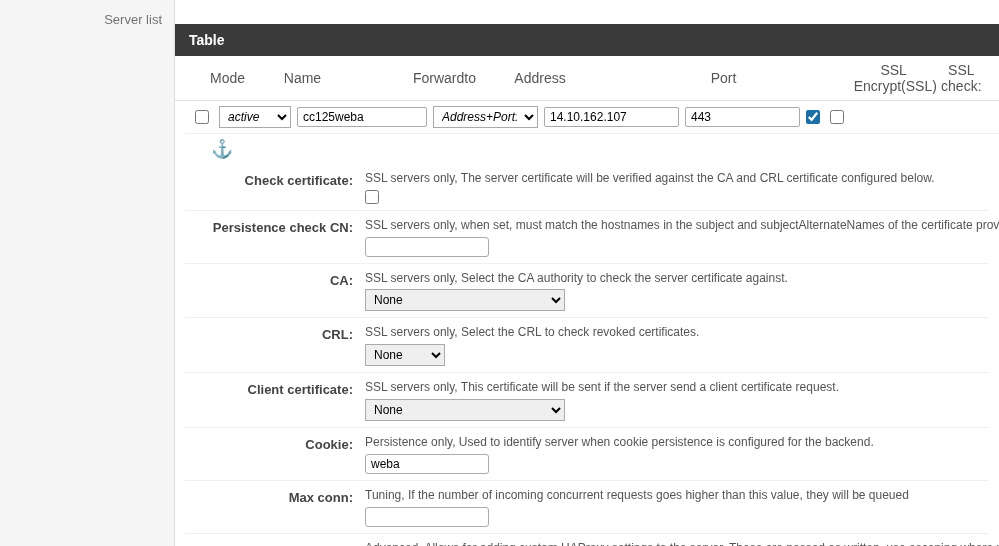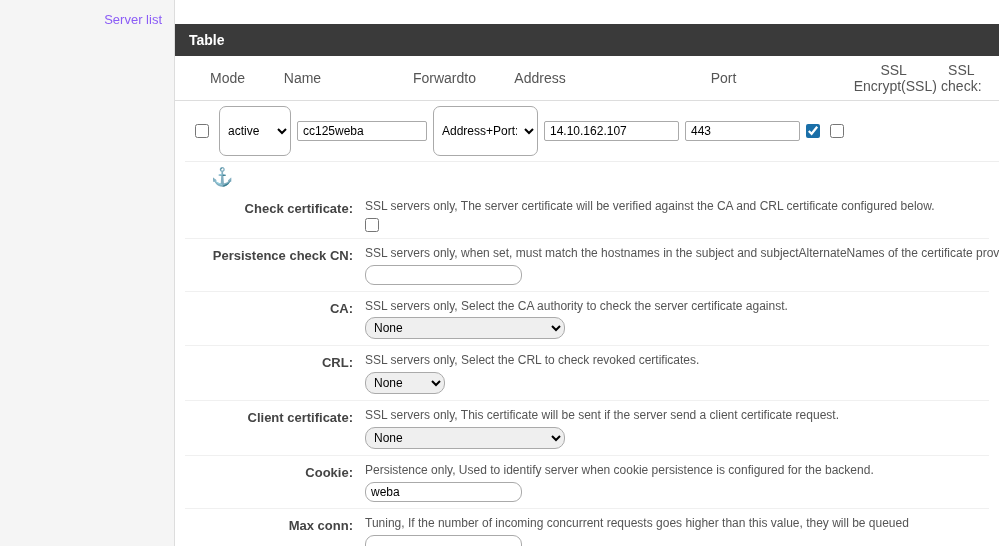--- a/index.html
+++ b/index.html
@@ -24,21 +24,21 @@
       padding: 10px 0;
       display: flex;
       align-items: flex-start;
       justify-content: flex-end;
       padding-right: 12px;
       padding-top: 12px;
     }
 
     .sidebar-label {
       font-size: 13px;
-      color: #8b5cf6;
+      color: #737373;
       font-weight: normal;
     }
 
     .main-content {
       flex: 1;
       display: flex;
       flex-direction: column;
       overflow: hidden;
     }
 
@@ -80,24 +80,25 @@
     }
 
     .server-row input[type="checkbox"] {
       margin-right: 4px;
       width: 14px;
       height: 14px;
     }
 
     .server-row select {
       font-size: 12px;
-      padding: 16px 4px;
+      padding: 2px 4px;
       border: 1px solid #aaa;
-      border-radius: 7px;
-      background: #fff;
+      border-radius: 0;
+      background: #fff;
+      font-style: italic;
     }
 
     .server-row input[type="text"] {
       font-size: 12px;
       padding: 2px 5px;
       border: 1px solid #aaa;
       border-radius: 2px;
     }
 
     .mode-select { width: 72px; }
@@ -152,29 +153,29 @@
       line-height: 1.4;
       white-space: nowrap;
       overflow: hidden;
       text-overflow: ellipsis;
     }
 
     .form-field input[type="text"] {
       font-size: 12px;
       padding: 2px 5px;
       border: 1px solid #aaa;
-      border-radius: 9px;
-      width: 157px;
+      border-radius: 3px;
+      width: 124px;
     }
 
     .form-field select {
       font-size: 12px;
       padding: 2px 4px;
       border: 1px solid #aaa;
-      border-radius: 10px;
+      border-radius: 0;
     }
 
     .form-field input[type="checkbox"] {
       width: 14px;
       height: 14px;
     }
 
     .ca-select { width: 200px; }
     .crl-select { width: 80px; }
     .client-cert-select { width: 200px; }

